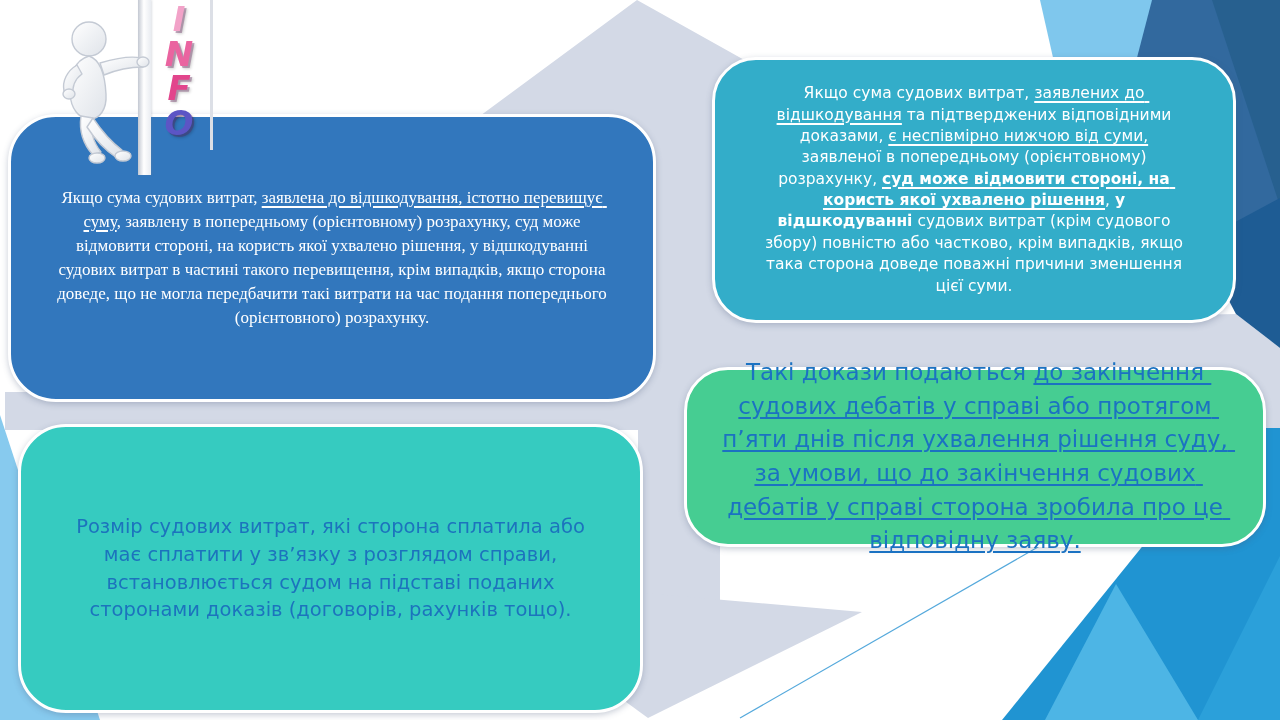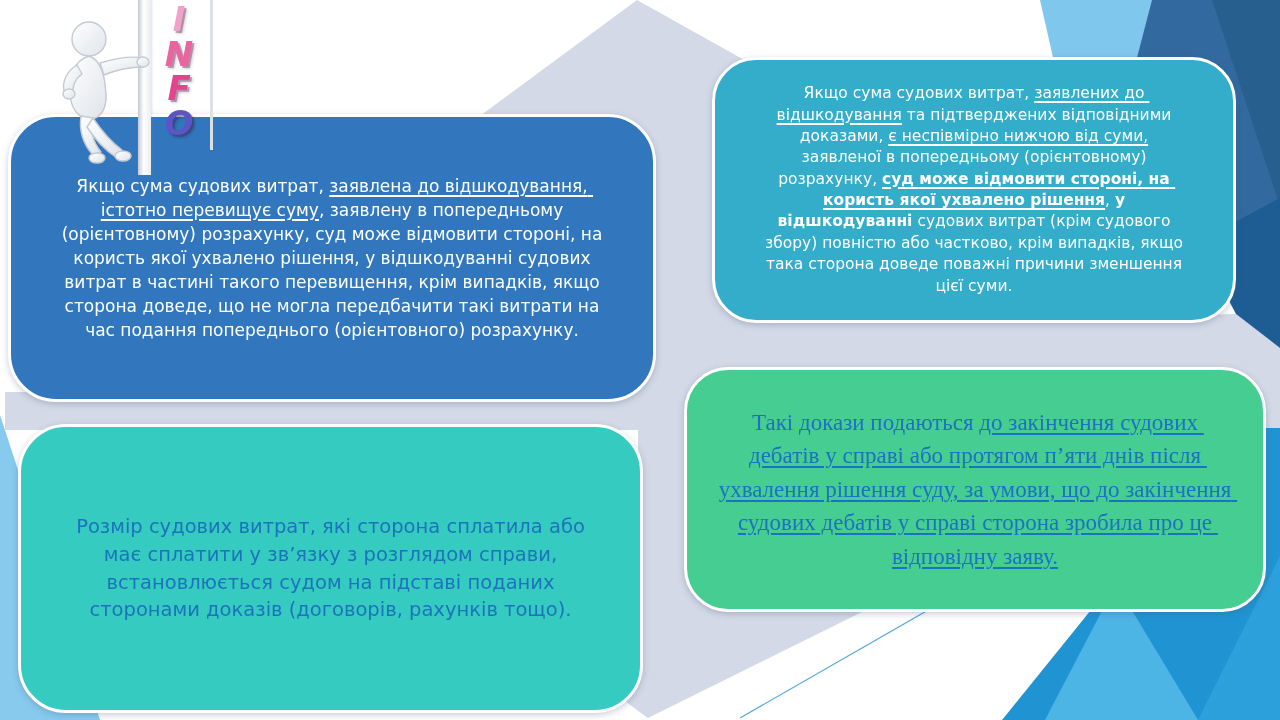--- a/index.html
+++ b/index.html
@@ -10,27 +10,27 @@
   
   .box{position:absolute;z-index:1;display:flex;align-items:center;justify-content:center;
        text-align:center;border:3px solid #ffffff;box-sizing:border-box;
        box-shadow:0 2px 6px rgba(70,85,120,.30);}
   .box-inner{width:100%;}
   .box span{white-space:pre-wrap;}
   .u{text-decoration:underline;text-underline-offset:3px;text-decoration-thickness:1.5px;}
   .b{font-weight:bold;}
 
   .box-tl{left:8px;top:114px;width:648px;height:288px;border-radius:48px;
-          padding:20px 43px;font-size:17px;line-height:1.42;}
+          padding:20px 43px;font-size:17px;line-height:1.42;font-family:Liberation Serif, serif;}
   .box-tr{left:712px;top:57px;width:524px;height:266px;border-radius:44px;
           padding:16px 44px;font-size:15.5px;line-height:1.38;}
   .box-bl{left:18px;top:424px;width:625px;height:289px;border-radius:48px;
           padding:35px 34px;font-size:19.5px;line-height:1.42;}
-  .box-br{left:684px;top:367px;width:582px;height:245px;border-radius:44px;
-          padding:20px 28px;font-size:23px;line-height:1.46;font-family:Liberation Serif, serif;}
+  .box-br{left:684px;top:367px;width:582px;height:180px;border-radius:44px;
+          padding:20px 28px;font-size:23px;line-height:1.46;}
 
   
   .info{position:absolute;left:25px;top:0;width:210px;height:195px;z-index:3;}
   .pole{position:absolute;left:113px;top:0;width:13px;height:175px;
         background:linear-gradient(90deg,#c3c8d2 0%,#ffffff 45%,#e9ecf1 100%);
         box-shadow:1px 0 2px rgba(120,130,150,.25);}
   .pole2{position:absolute;left:185px;top:0;width:3px;height:150px;background:#dcdfe6;}
   .person{position:absolute;left:6px;top:6px;}
   .info-letters{position:absolute;left:128px;top:2px;width:52px;display:flex;
         flex-direction:column;align-items:center;font-style:italic;font-weight:bold;

